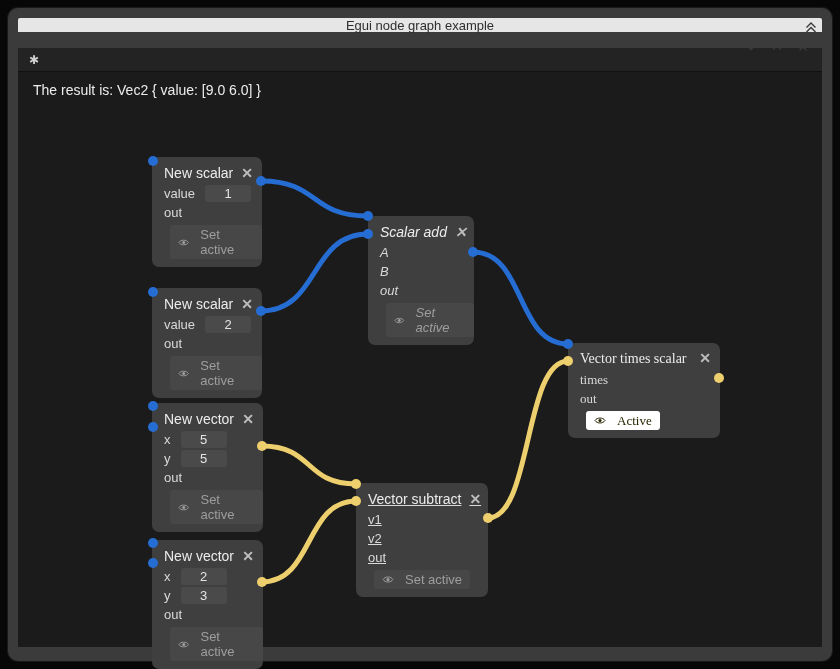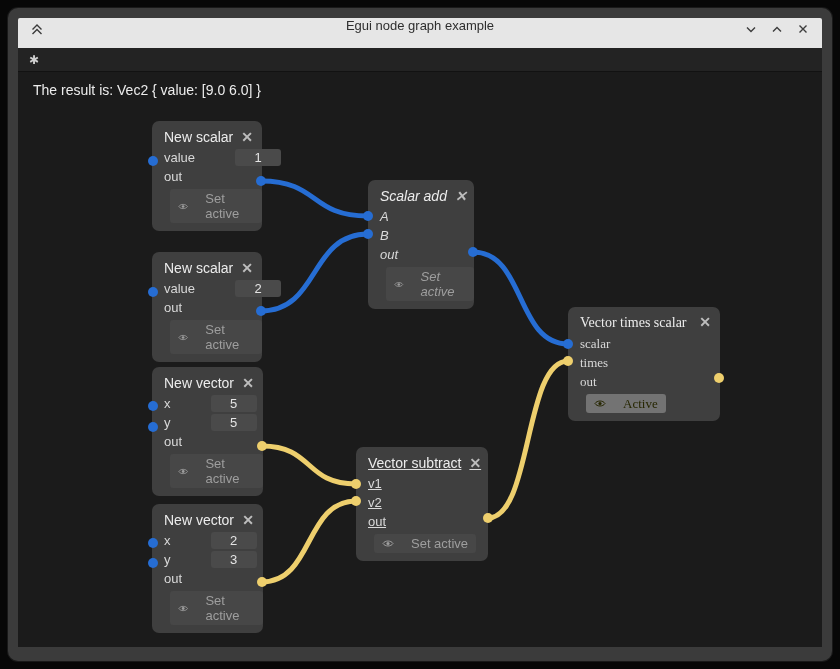--- a/index.html
+++ b/index.html
@@ -8,23 +8,23 @@
     background:#070707;
     font-family:"Liberation Sans", sans-serif;
   }
   
   .frame {
     position:absolute; left:8px; top:8px; width:824px; height:653px;
     background:#3b3b3b; border-radius:10px;
     box-shadow:0 0 0 1px #191919;
   }
   .titlebar {
-    position:absolute; left:10px; top:10px; right:10px; height:30px;
+    position:absolute; left:10px; top:10px; right:10px; height:14px;
     background:#e6e6e6; border-radius:2px 2px 0 0;
-    display:flex; align-items:flex-start;
+    display:flex; align-items:flex-end;flex-direction:column;
   }
   .titlebar-title {
     position:absolute; left:0; right:0; text-align:center;
     color:#2e2e2e; font-size:13px;
   }
   .tb-btn { display:flex; align-items:center; justify-content:center;
     width:22px; height:22px; z-index:2; }
   .tb-left { margin-left:8px; }
   .tb-right-group { margin-left:auto; margin-right:8px; display:flex; gap:4px; z-index:2; }
   .tb-btn svg { display:block; }
@@ -37,41 +37,41 @@
     display:flex; align-items:center; padding-left:11px;
   }
   .theme-btn { color:#d0d0d0; font-size:12px; line-height:1; cursor:default; }
   .result-text { padding:10px 0 0 15px; color:#ececec; font-size:14px; }
 
   
   .graph { position:absolute; left:0; top:0; width:840px; height:669px; }
   .wires { position:absolute; left:0; top:0; }
   .node {
     position:absolute; background:#3f3f3f; border-radius:7px;
-    color:#d9d9d9; font-size:13px;
+    color:#d9d9d9; font-size:13px;margin-top:36px;
   }
   .node-title {
     display:flex; align-items:center;
     padding:6px 9px 2px 12px; height:19px;
     color:#ececec; font-size:14px;
   }
   .node-title-text { flex:1; white-space:nowrap; }
   .node-close { color:#bdbdbd; font-size:14px; font-weight:bold; line-height:1; padding-left:8px; }
-  .node-row { height:19px; display:flex; align-items:center; padding:0 8px 0 12px;gap:30px; }
+  .node-row { height:19px; display:flex; align-items:center; padding:0 8px 0 12px; }
   .row-label { white-space:nowrap; color:#d9d9d9; }
   .row-value {
     background:#4a4a4a; border-radius:3px; min-width:46px; height:17px;
     line-height:17px; text-align:center; margin-left:10px; color:#e4e4e4;
   }
   .node-btn {
-    display:inline-flex; align-items:center; gap:17px;
+    display:inline-flex; align-items:center; gap:11px;
     margin:3px 0 8px 18px; padding:2px 8px; border-radius:3px;
     background:#474747; color:#9e9e9e; font-size:13px; line-height:15px;
   }
-  .node-btn.active { background:#737373; color:#262600; }
+  .node-btn.active { background:#ffffff; color:#262600; }
   .node-btn svg { display:block; }
   .port {
     position:absolute; width:10px; height:10px; border-radius:50%;
     margin-left:-5px; margin-top:-5px;
   }
 </style>
 </head>
 <body>
 
 <div class="frame">
@@ -170,22 +170,20 @@
         </div><div class="node-btn">
           <svg width="12" height="9" viewBox="0 0 12 9">
             <path d="M1 4.5 C3 1.2 9 1.2 11 4.5 C9 7.8 3 7.8 1 4.5 Z" fill="none" stroke="currentColor" stroke-width="1"></path>
             <circle cx="6" cy="4.5" r="1.6" fill="currentColor"></circle>
           </svg>
           <span>Set active</span>
         </div></div>
       <div class="node" style="left: 568px; top: 307px; width: 152px; font-family: Liberation Serif, serif;"><div class="node-title">
           <span class="node-title-text">Vector times scalar</span>
           <span class="node-close">✕</span>
-        </div><div class="node-row">
-          <span class="row-label">scalar</span>
         </div><div class="node-row">
           <span class="row-label">times</span>
         </div><div class="node-row">
           <span class="row-label">out</span>
         </div><div class="node-btn active">
           <svg width="12" height="9" viewBox="0 0 12 9">
             <path d="M1 4.5 C3 1.2 9 1.2 11 4.5 C9 7.8 3 7.8 1 4.5 Z" fill="none" stroke="currentColor" stroke-width="1"></path>
             <circle cx="6" cy="4.5" r="1.6" fill="currentColor"></circle>
           </svg>
           <span>Active</span>

